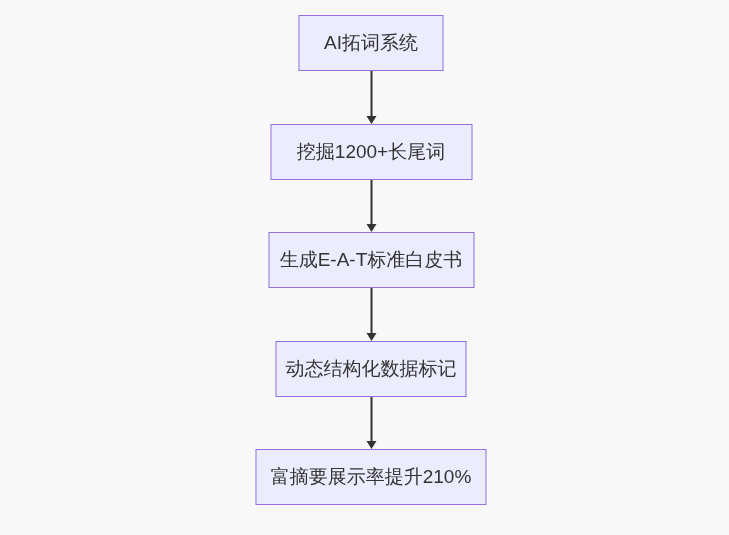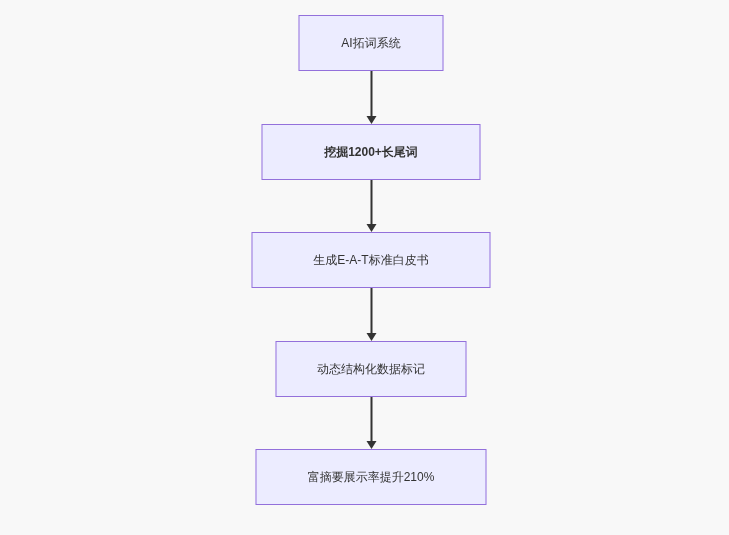--- a/index.html
+++ b/index.html
@@ -29,27 +29,27 @@
     align-items: center;
   }
   .node {
     height: 56px;
     background: var(--node-fill);
     border: 1px solid var(--node-border);
     display: flex;
     align-items: center;
     justify-content: center;
     color: var(--text-color);
-    font-size: 12px;
+    font-size: 19px;
     white-space: nowrap;
     flex-shrink: 0;
   }
   .node-0 { width: 145px; }
-  .node-1 { width: 219px; font-weight: bold; }
-  .node-2 { width: 239px; }
+  .node-1 { width: 202px; }
+  .node-2 { width: 206px; }
   .node-3 { width: 191px; }
   .node-4 { width: 231px; text-align: right; }
   .edge {
     position: relative;
     width: 14px;
     flex-shrink: 0;
   }
   .e53 { height: 53px; }
   .e52 { height: 52px; }
   .edge .line {

